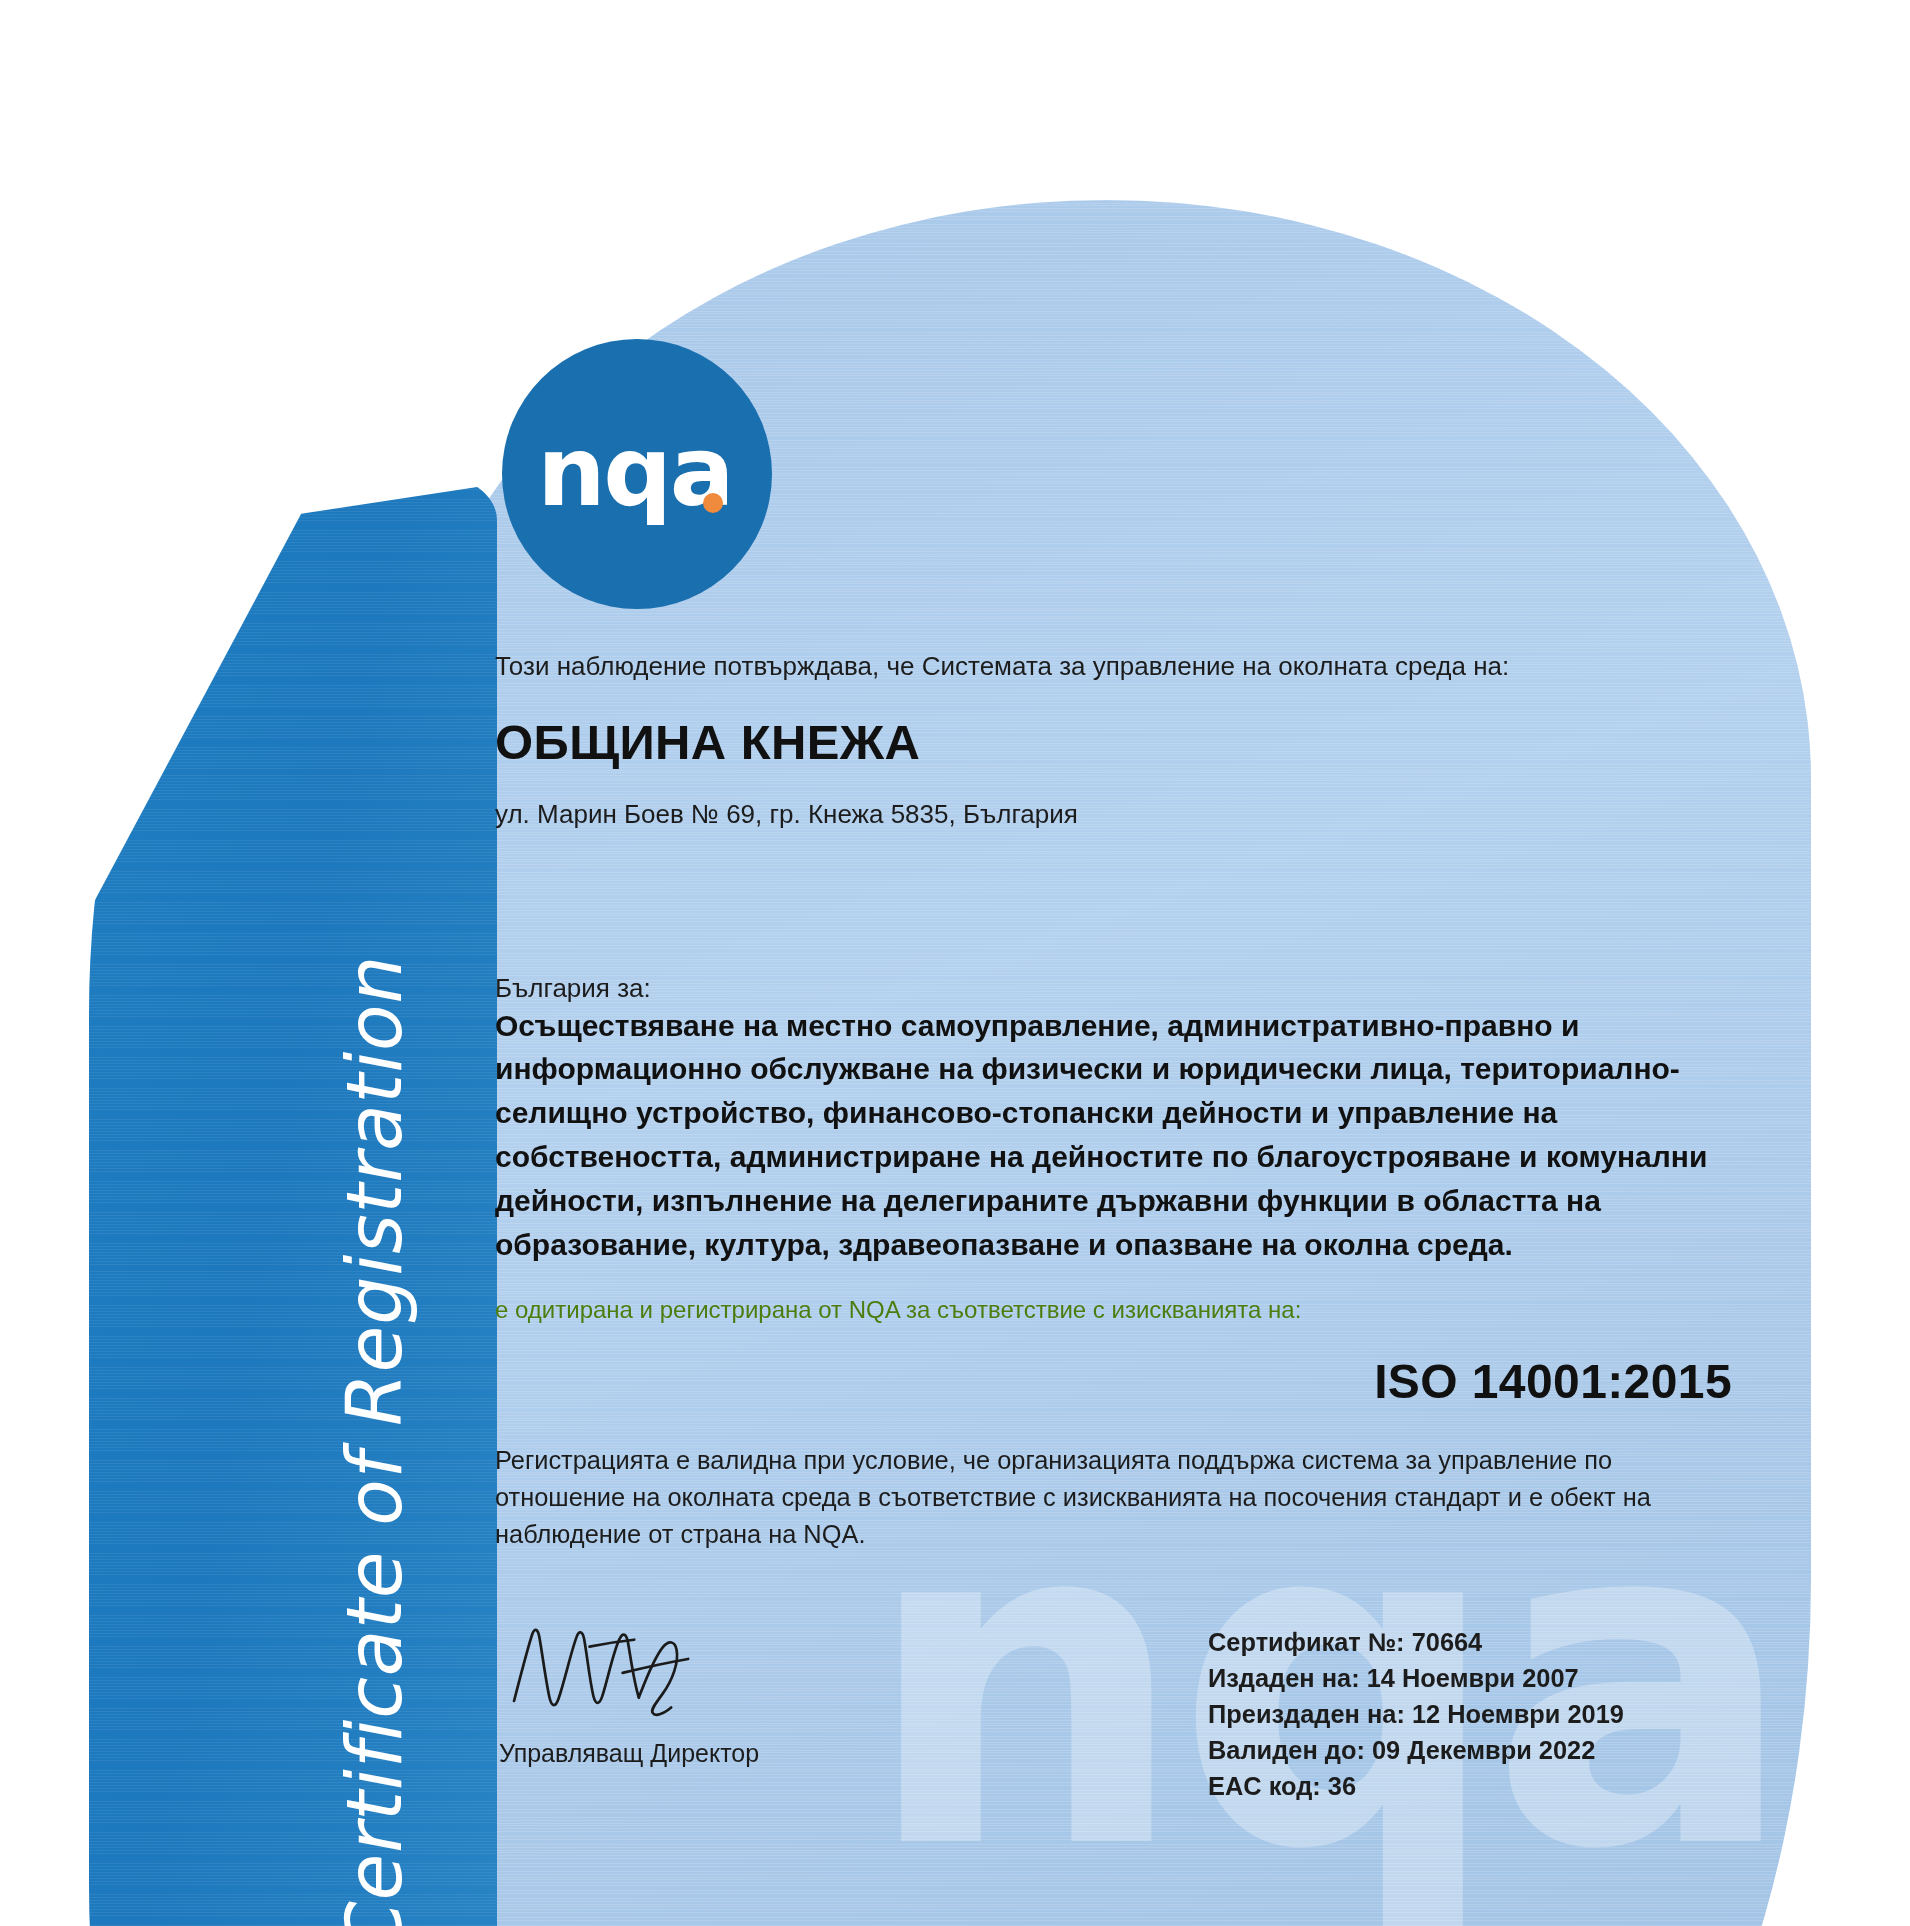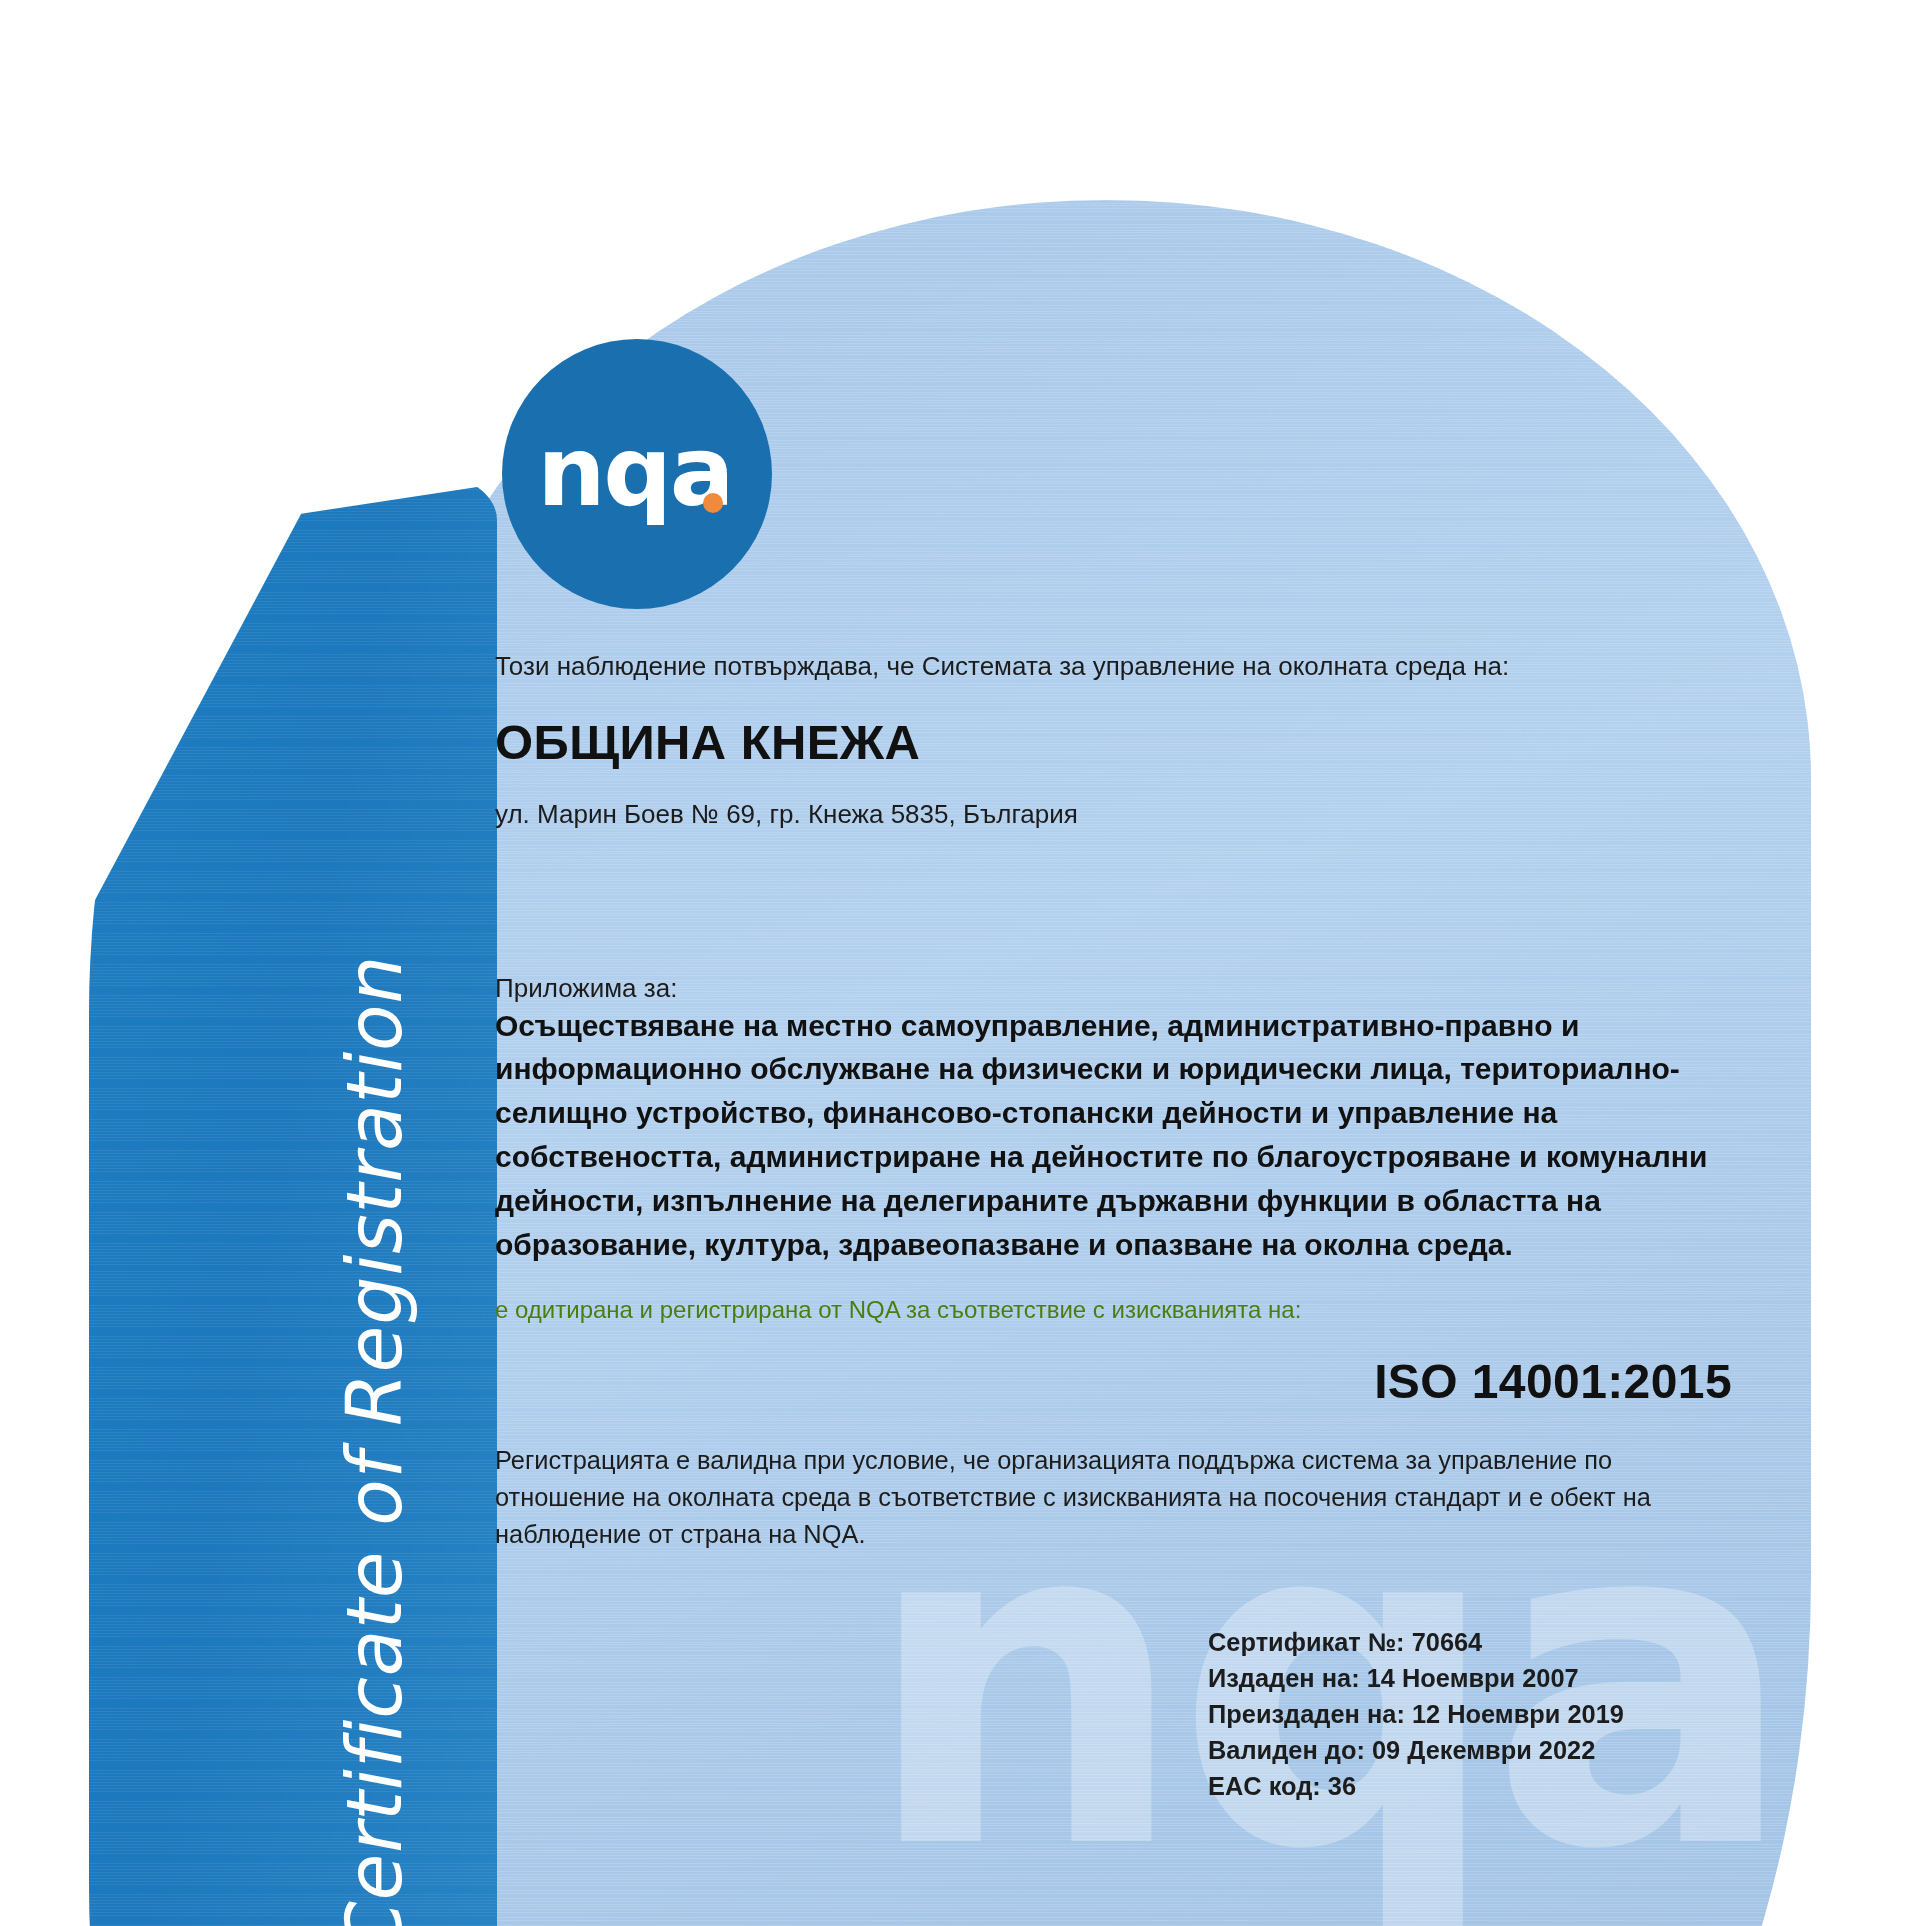--- a/index.html
+++ b/index.html
@@ -258,32 +258,43 @@
       <span class="logo-text">nqa</span>
       <span class="logo-dot"></span>
     </div>
 
     <div class="lead">Този наблюдение потвърждава, че Системата за управление на околната среда на:</div>
 
     <div class="org-name">ОБЩИНА КНЕЖА</div>
 
     <div class="org-address">ул. Марин Боев № 69, гр. Кнежа 5835, България</div>
 
-    <div class="scope-label">Приложима за:</div>
+    <div class="scope-label">България за:</div>
 
     <div class="scope-body">Осъществяване на местно самоуправление, административно-правно и информационно обслужване на физически и юридически лица, териториално-селищно устройство, финансово-стопански дейности и управление на собствеността, администриране на дейностите по благоустрояване и комунални дейности, изпълнение на делегираните държавни функции в областта на образование, култура, здравеопазване и опазване на околна среда.</div>
 
     <div class="audited">е одитирана и регистрирана от NQA за съответствие с изискванията на:</div>
 
     <div class="standard">ISO 14001:2015</div>
 
     <div class="validity">Регистрацията е валидна при условие, че организацията поддържа система за управление по отношение на околната среда в съответствие с изискванията на посочения стандарт и е обект на наблюдение от страна на NQA.</div>
 
     <div class="bottom-row">
 
+      <div class="sig-block">
+        <svg class="signature-svg" width="239" height="104" viewBox="0 0 620 270">
+          <g fill="none" stroke="#1b1b1b" stroke-width="7" stroke-linecap="round">
+            <path d="M18 205 C 40 120, 58 52, 66 30 C 72 14, 80 18, 84 40 C 92 86, 100 150, 110 196 C 116 222, 126 222, 134 198 C 150 150, 166 78, 180 40 C 186 22, 196 22, 200 44 C 208 88, 214 150, 224 192 C 230 216, 240 216, 248 190 C 262 146, 276 76, 292 44 C 300 26, 310 30, 314 54 C 322 100, 330 160, 342 196"></path>
+            <path d="M342 196 C 360 150, 380 96, 404 66 C 420 46, 436 50, 440 72 C 446 104, 430 150, 404 186 C 386 212, 372 226, 378 236 C 384 246, 404 240, 426 222"></path>
+            <path d="M300 132 C 350 120, 412 106, 470 96"></path>
+            <path d="M214 64 C 252 56, 292 50, 330 46"></path>
+          </g>
+        </svg>
+        <div class="sig-title">Управляващ Директор</div>
+      </div>
 
       <div class="details">
         <div>Сертификат №: 70664</div>
         <div>Издаден на: 14 Ноември 2007</div>
         <div>Преиздаден на: 12 Ноември 2019</div>
         <div>Валиден до: 09 Декември 2022</div>
         <div>EAC код: 36</div>
       </div>
 
     </div>

